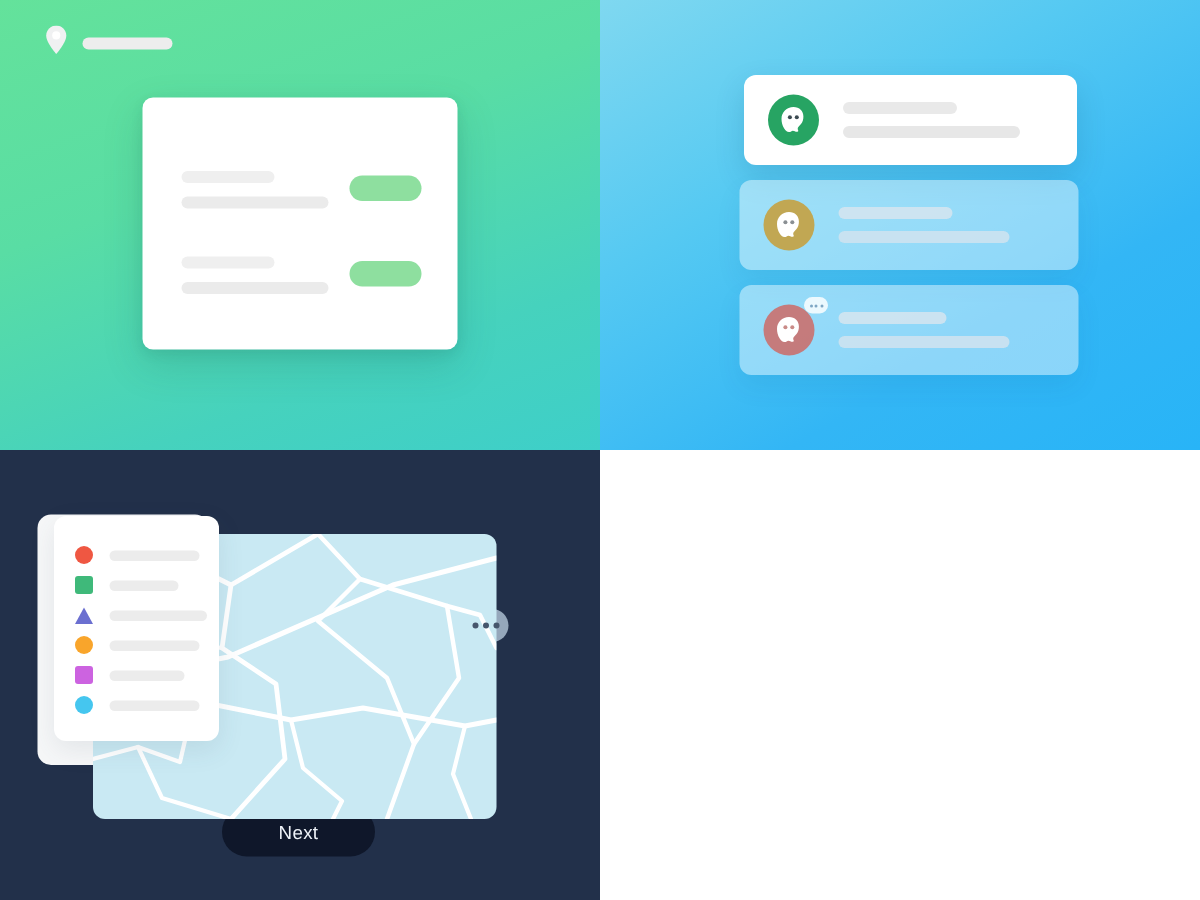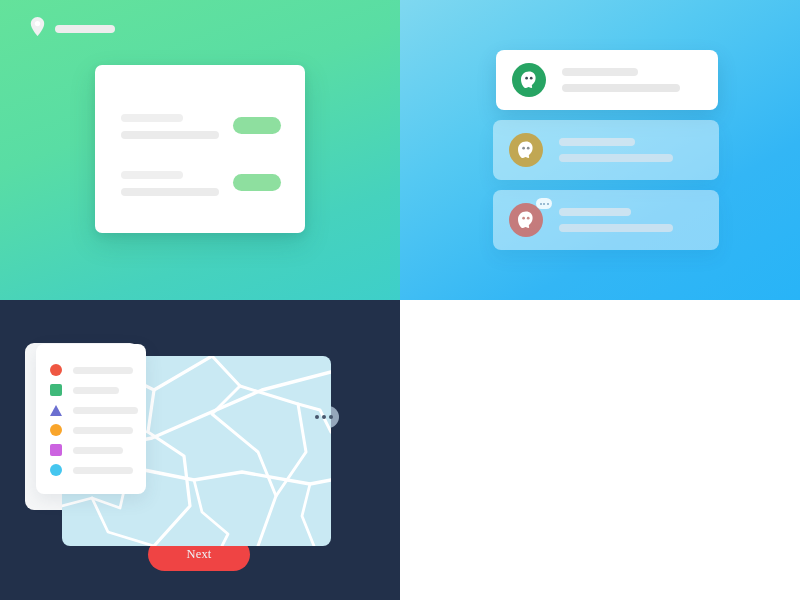--- a/index.html
+++ b/index.html
@@ -214,25 +214,25 @@
     position: relative;
     z-index: 1;
   }
   .next-button {
     position: absolute;
     left: 148px;
     top: 538px;
     width: 102px;
     height: 33px;
     border-radius: 17px;
-    background: #ef4444;
+    background: #0f172a;
     border: none;
     color: #eef2f7;
     font-size: 12.5px;
-    font-family: Liberation Serif, serif;
+    font-family: Liberation Sans, sans-serif;
     letter-spacing: 0.2px;
     cursor: pointer;
     display: flex;
     align-items: center;
     justify-content: center;
   }
 
   
   #panel-map {
     background: #ffffff;

